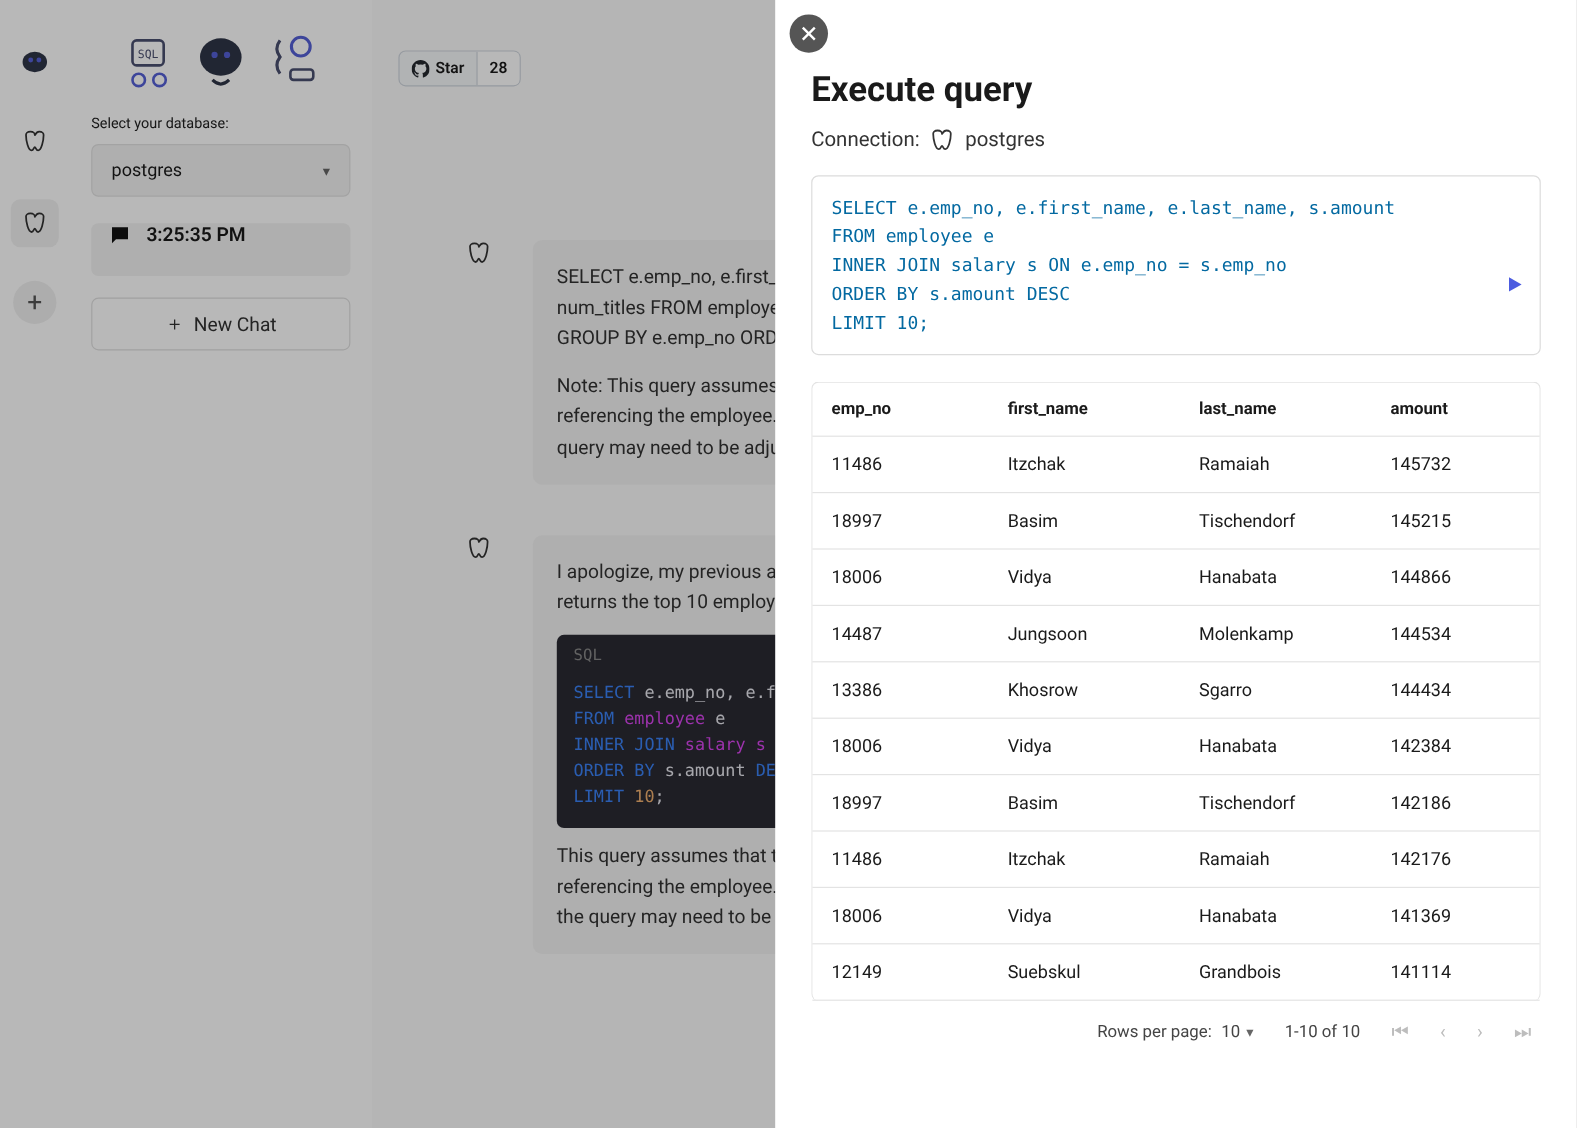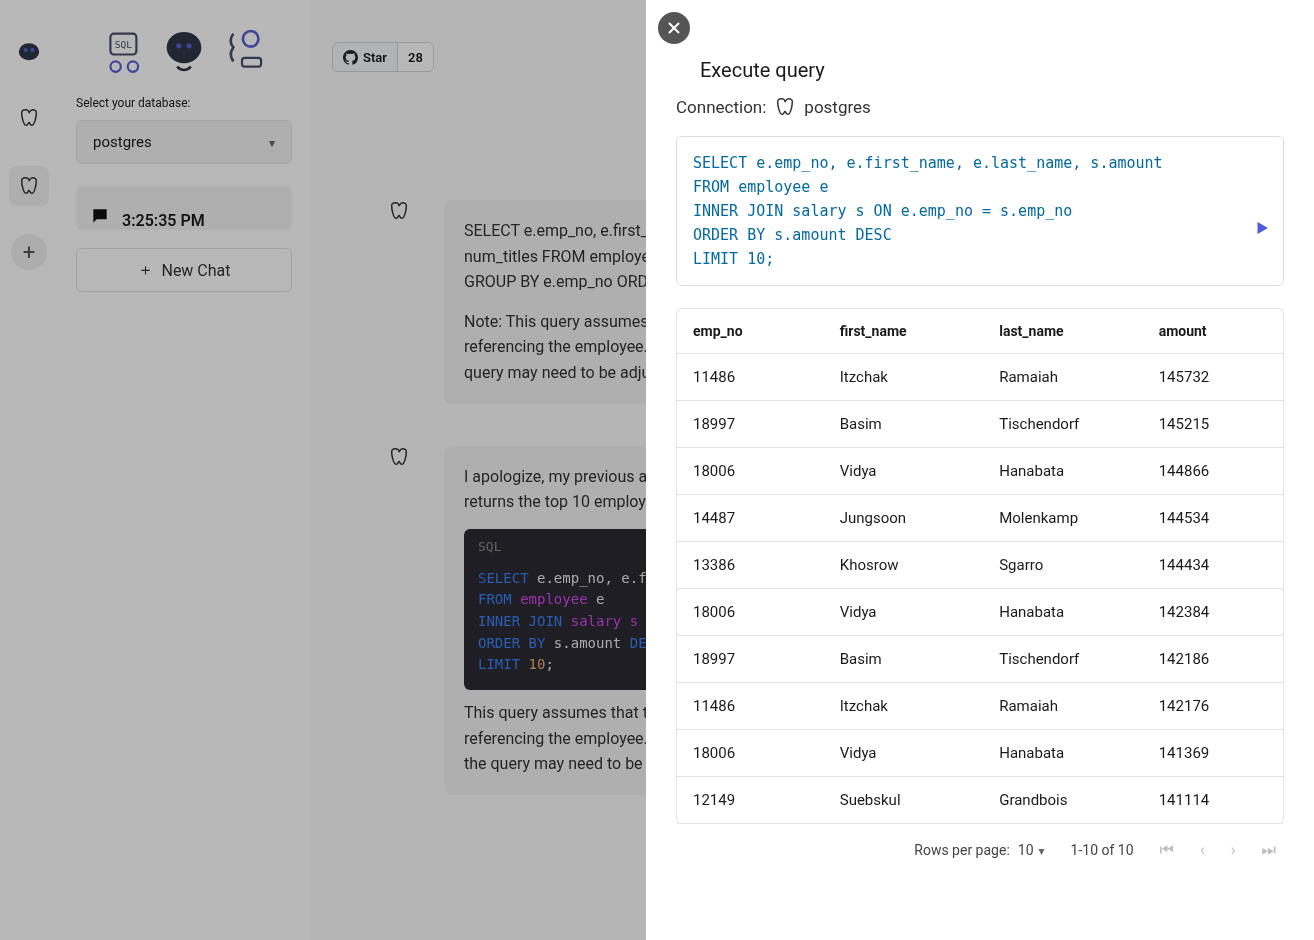--- a/index.html
+++ b/index.html
@@ -10,21 +10,21 @@
 .rail-icon { width: 40px; height: 40px; display: flex; align-items: center; justify-content: center; border-radius: 8px; cursor: pointer; }
 .rail-icon.active { background: #f2f2f2; }
 .rail-plus { width: 36px; height: 36px; border-radius: 50%; background: #f0f0f0; display: flex; align-items: center; justify-content: center; font-size: 22px; color: #555; cursor: pointer; }
 
 
 .sidebar { position: absolute; left: 58px; top: 0; width: 252px; height: 100%; padding: 14px 18px; background: #fff; }
 .logo-cluster { display: flex; align-items: center; justify-content: center; gap: 6px; height: 74px; margin-bottom: 8px; }
 .logo-svg { width: 52px; height: 56px; }
 .db-label { font-size: 12px; color: #222; margin-bottom: 10px; }
 .db-select { width: 100%; height: 44px; background: #f3f3f3; border: 1px solid #e2e2e2; border-radius: 6px; display: flex; align-items: center; justify-content: space-between; padding: 0 16px; font-size: 15px; cursor: pointer; }
-.chat-time { margin-top: 22px; height: 44px; border-radius: 6px; display: flex; align-items: flex-end; padding: 0 14px; gap: 12px; font-size: 16px; font-weight: 600; background: #f3f3f3; cursor: pointer; }
+.chat-time { margin-top: 22px; height: 44px; border-radius: 6px; display: flex; align-items: flex-start; padding: 0 14px; gap: 12px; font-size: 16px; font-weight: 600; background: #f3f3f3; cursor: pointer; }
 .new-chat { margin-top: 18px; height: 44px; border: 1px solid #e0e0e0; border-radius: 6px; display: flex; align-items: center; justify-content: center; gap: 8px; font-size: 16px; color: #333; cursor: pointer; }
 
 
 .main { position: absolute; left: 310px; top: 0; right: 0; bottom: 0; background: #fbfbfb; }
 .top-row { position: absolute; top: 6px; right: 14px; display: flex; align-items: center; gap: 6px; }
 .github-star { position: absolute; top: 42px; left: 22px; height: 30px; border: 1px solid #d0d6de; border-radius: 6px; display: inline-flex; align-items: flex-end; overflow: hidden; background: #f6f8fa; font-size: 13px; }
 .github-star .part { padding: 0 10px; display: flex; align-items: center; gap: 5px; height: 100%; }
 .github-star .count { border-left: 1px solid #d0d6de; background: #fff; padding: 0 10px; font-weight: 600; height: 100%; display: flex; align-items: center;}
 
 .chat-area { position: absolute; top: 200px; left: 78px; right: 30px; }
@@ -44,21 +44,21 @@
 .num { color: #f0b070; }
 .op { color: #e8e8ef; }
 
 
 .dim { position: absolute; inset: 0; background: rgba(0,0,0,0.28); }
 
 
 .drawer { position: absolute; right: 0; top: 0; width: 668px; height: 100%; background: #fff; display: flex; flex-direction: column; }
 .close-btn { position: absolute; top: 12px; left: 12px; width: 32px; height: 32px; border-radius: 50%; background: #555; color: #fff; display: flex; align-items: center; justify-content: center; cursor: pointer; font-size: 16px; }
 .drawer-inner { padding: 58px 30px 16px 30px; flex: 1; display: flex; flex-direction: column; }
-.drawer-title { font-size: 20px; font-weight: 400; margin-bottom: 14px; margin-left: 24px; }
+.drawer-title { font-size: 29px; font-weight: 700; margin-bottom: 14px; }
 .conn-row { font-size: 17px; color: #333; margin-bottom: 18px; display: flex; align-items: center; gap: 8px; }
 .query-box { border: 1px solid #dcdcdc; border-radius: 6px; padding: 14px 16px; font-family: Menlo, Consolas, monospace; font-size: 15px; line-height: 1.6; color: #0369a1; position: relative; margin-bottom: 22px; white-space: pre; }
 .run-btn { position: absolute; bottom: 10px; right: 12px; color: #4c5ce0; cursor: pointer; font-size: 18px;}
 
 .results { border: 1px solid #e3e3e3; border-radius: 6px; border-bottom: none; }
 .results-row { display: flex; border-bottom: 1px solid #e3e3e3; }
 .results-row.header .cell { font-weight: 700; font-size: 14px; }
 .cell { padding: 14px 16px; font-size: 15px; flex: 1; }
 .cell.c0 { flex: 0.9; }
 .cell.c3 { flex: 0.85; }

